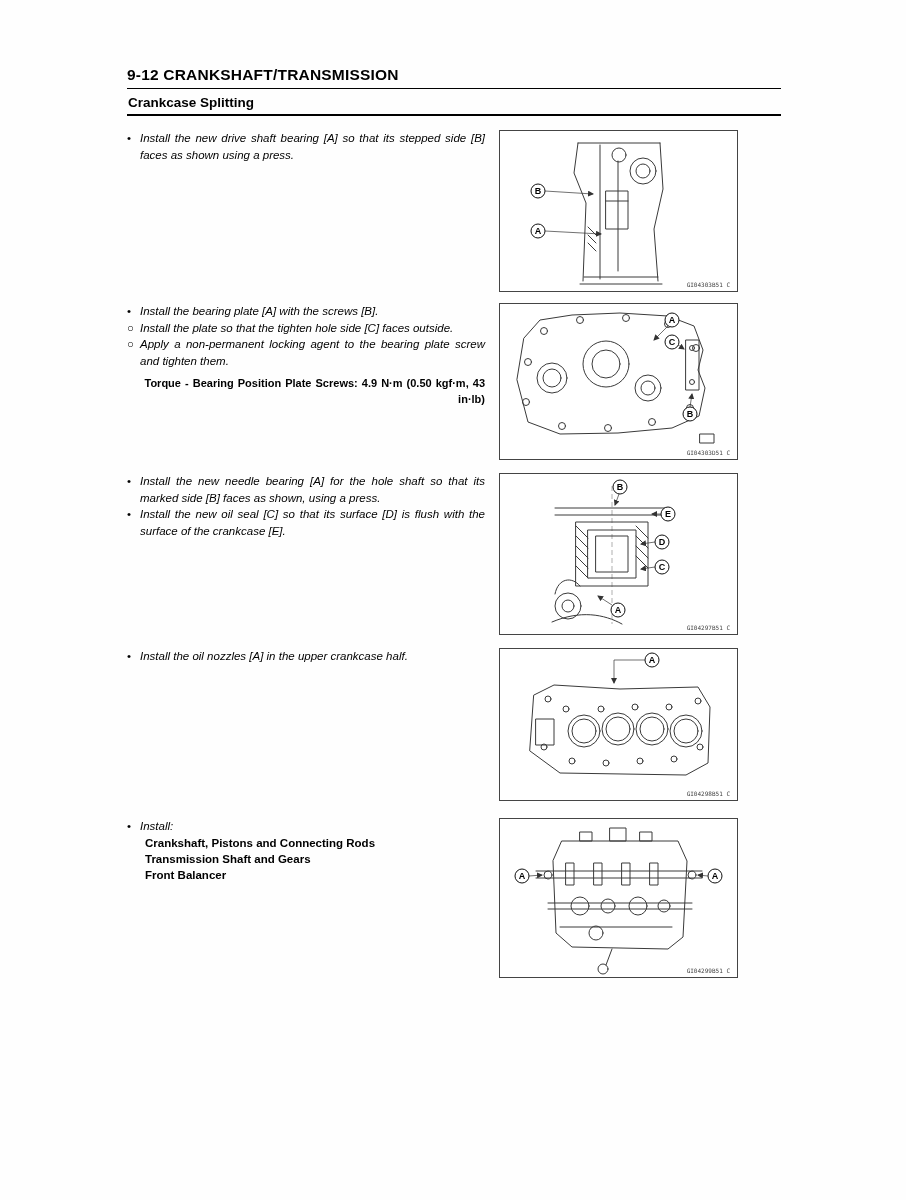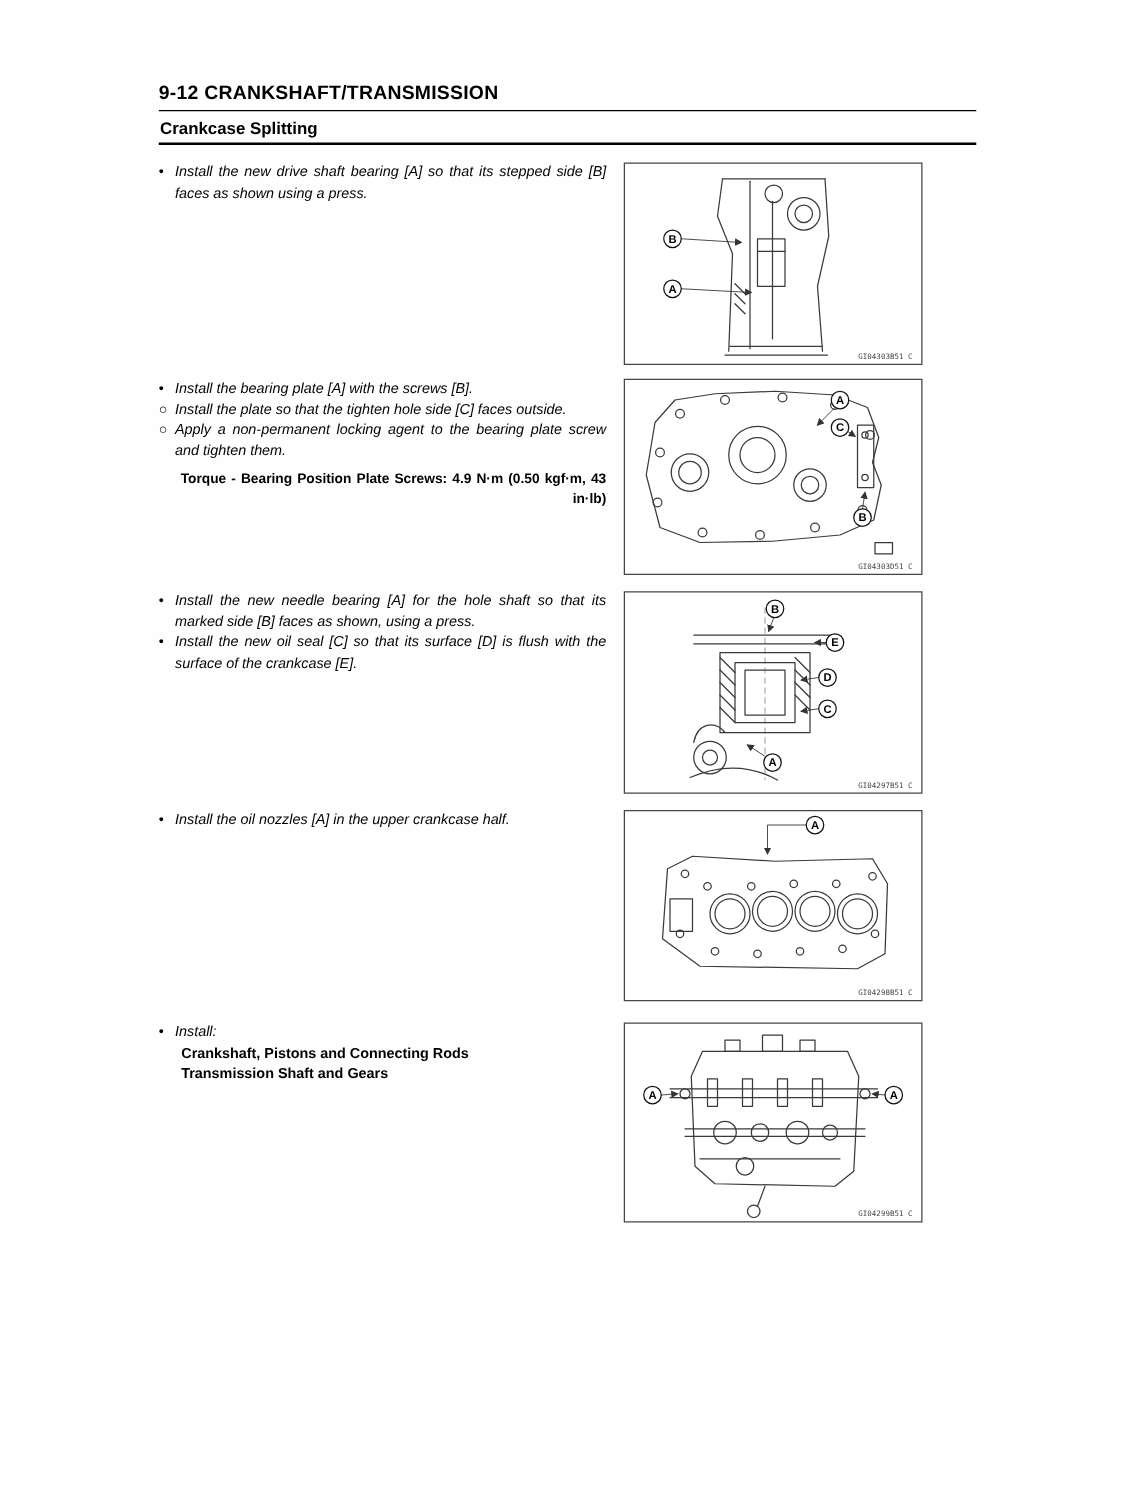--- a/index.html
+++ b/index.html
@@ -290,20 +290,21 @@
 
   <div class="row">
     <div class="text-col">
       <div class="bullet">
         <span class="marker">•</span>
         <span class="btext">Install:</span>
       </div>
       <div class="sublines">
         <div class="subline">Crankshaft, Pistons and Connecting Rods</div>
         <div class="subline">Transmission Shaft and Gears</div>
+        <div class="subline">Front Balancer</div>
       </div>
     </div>
     <div class="fig-col">
       <div class="figbox">
         <svg width="237" height="158" viewBox="0 0 237 158">
           <defs>
               <marker id="ar5" markerWidth="6" markerHeight="6" refX="5" refY="3" orient="auto" markerUnits="userSpaceOnUse">
                 <path d="M0,0 L6,3 L0,6 Z" fill="#333"></path>
               </marker>
             </defs>

